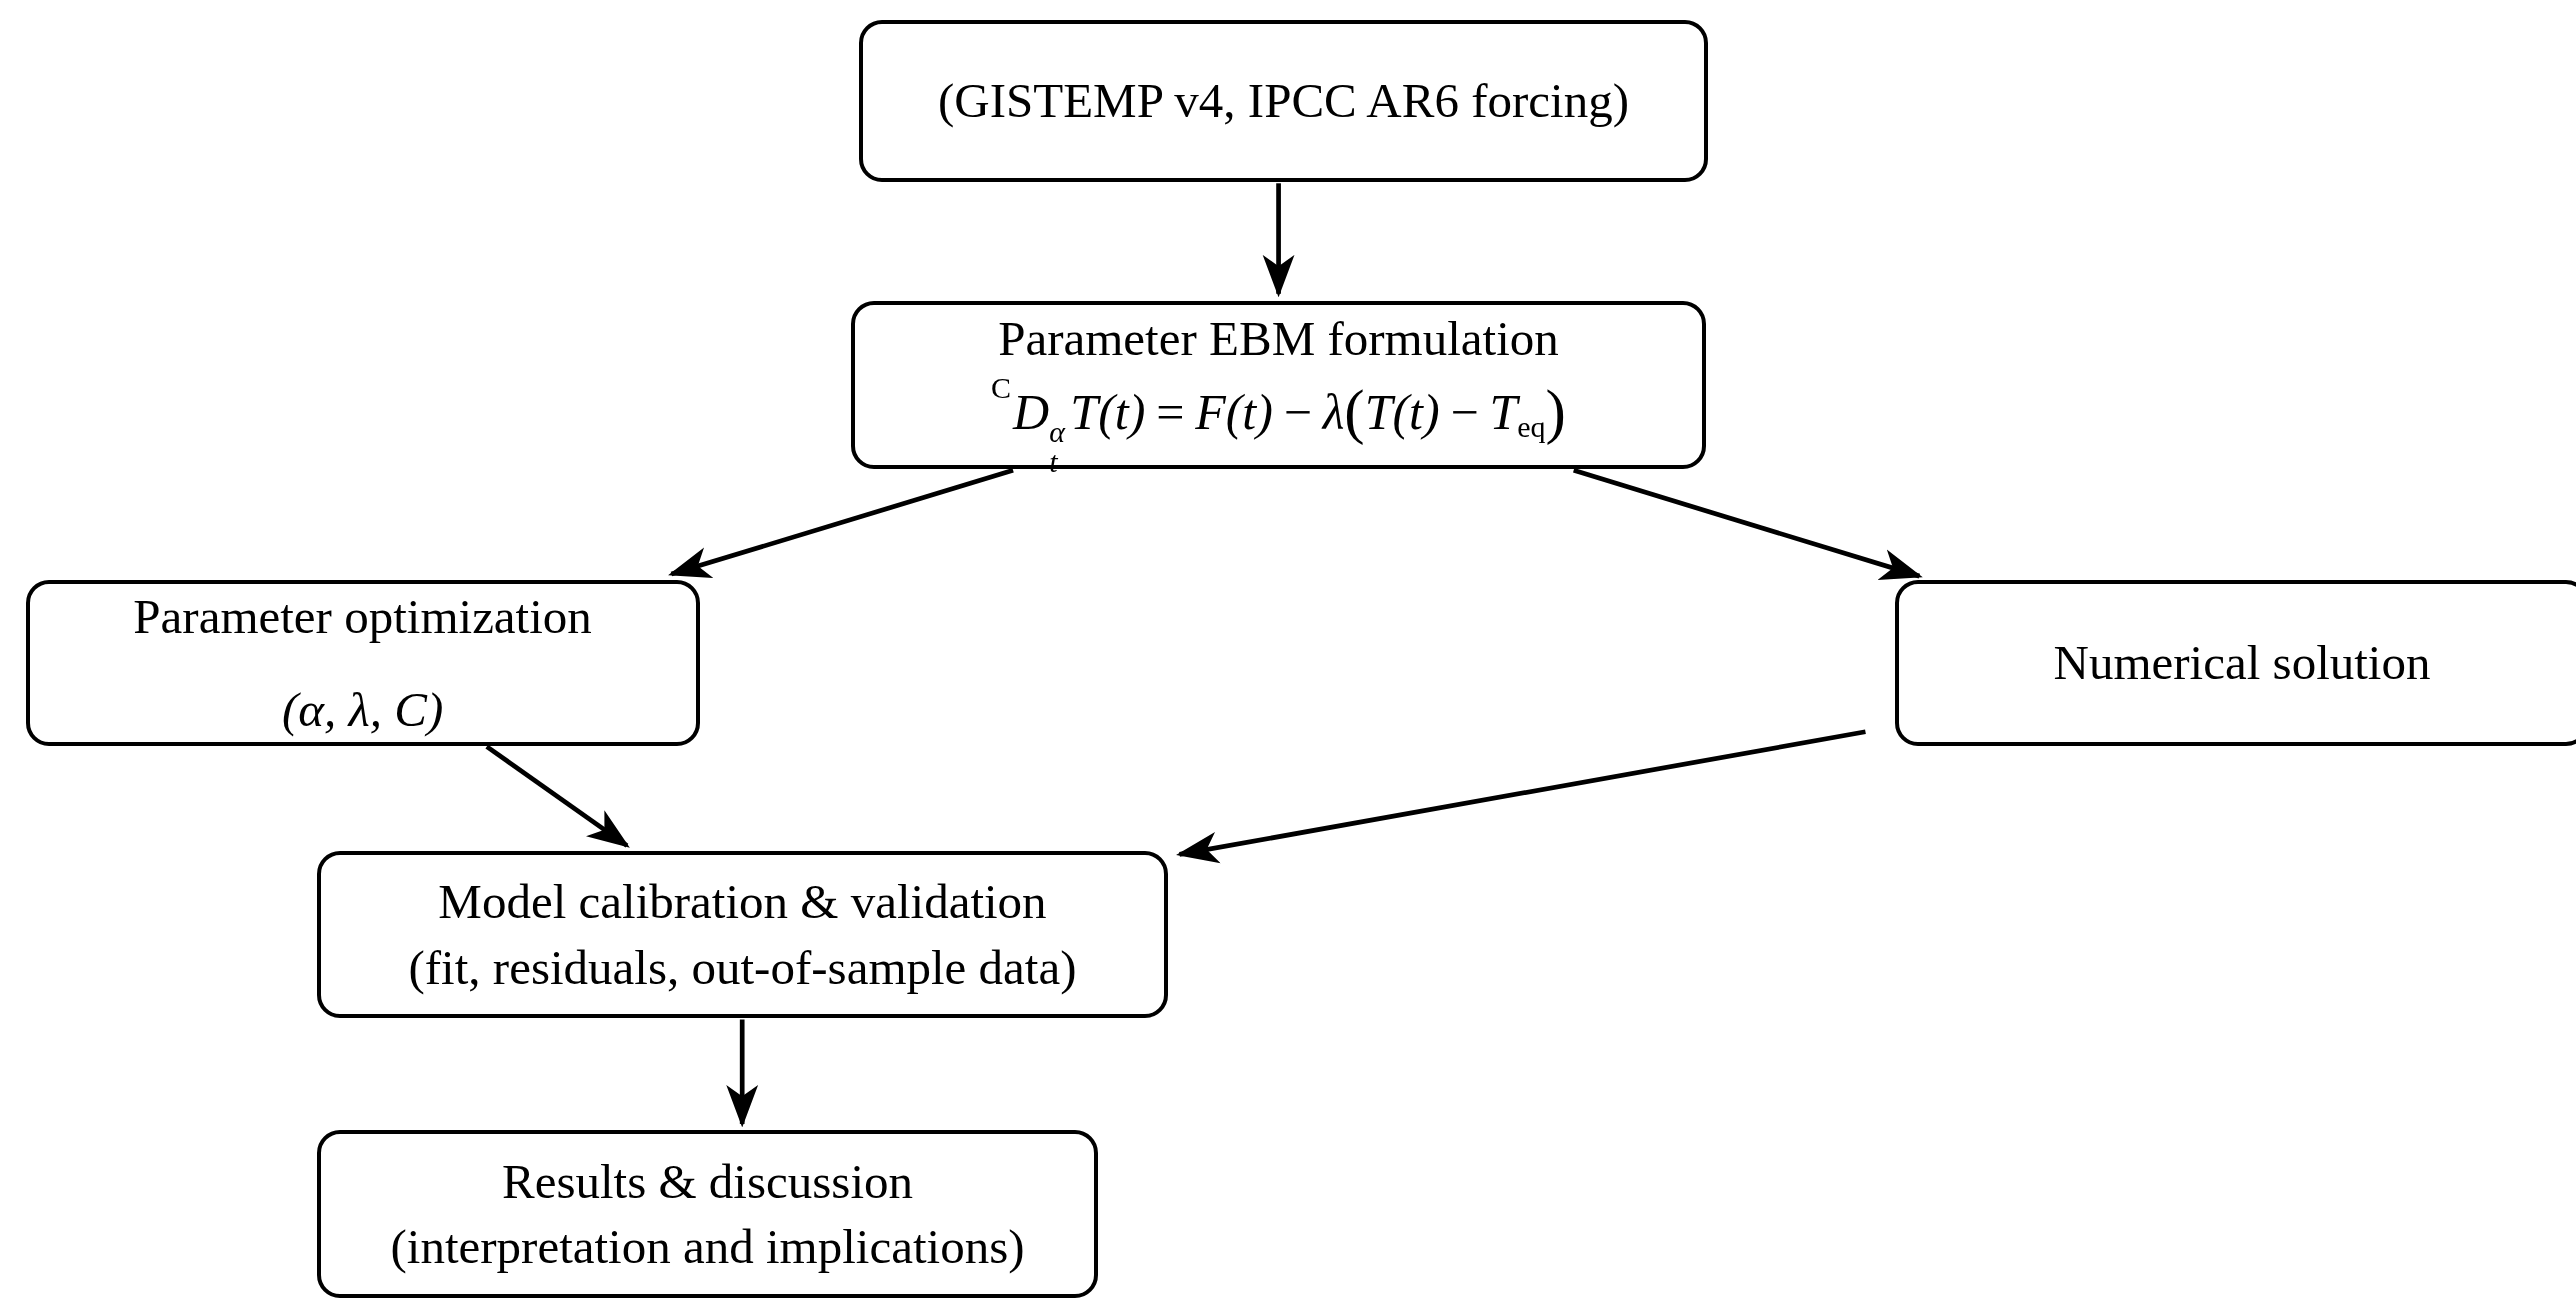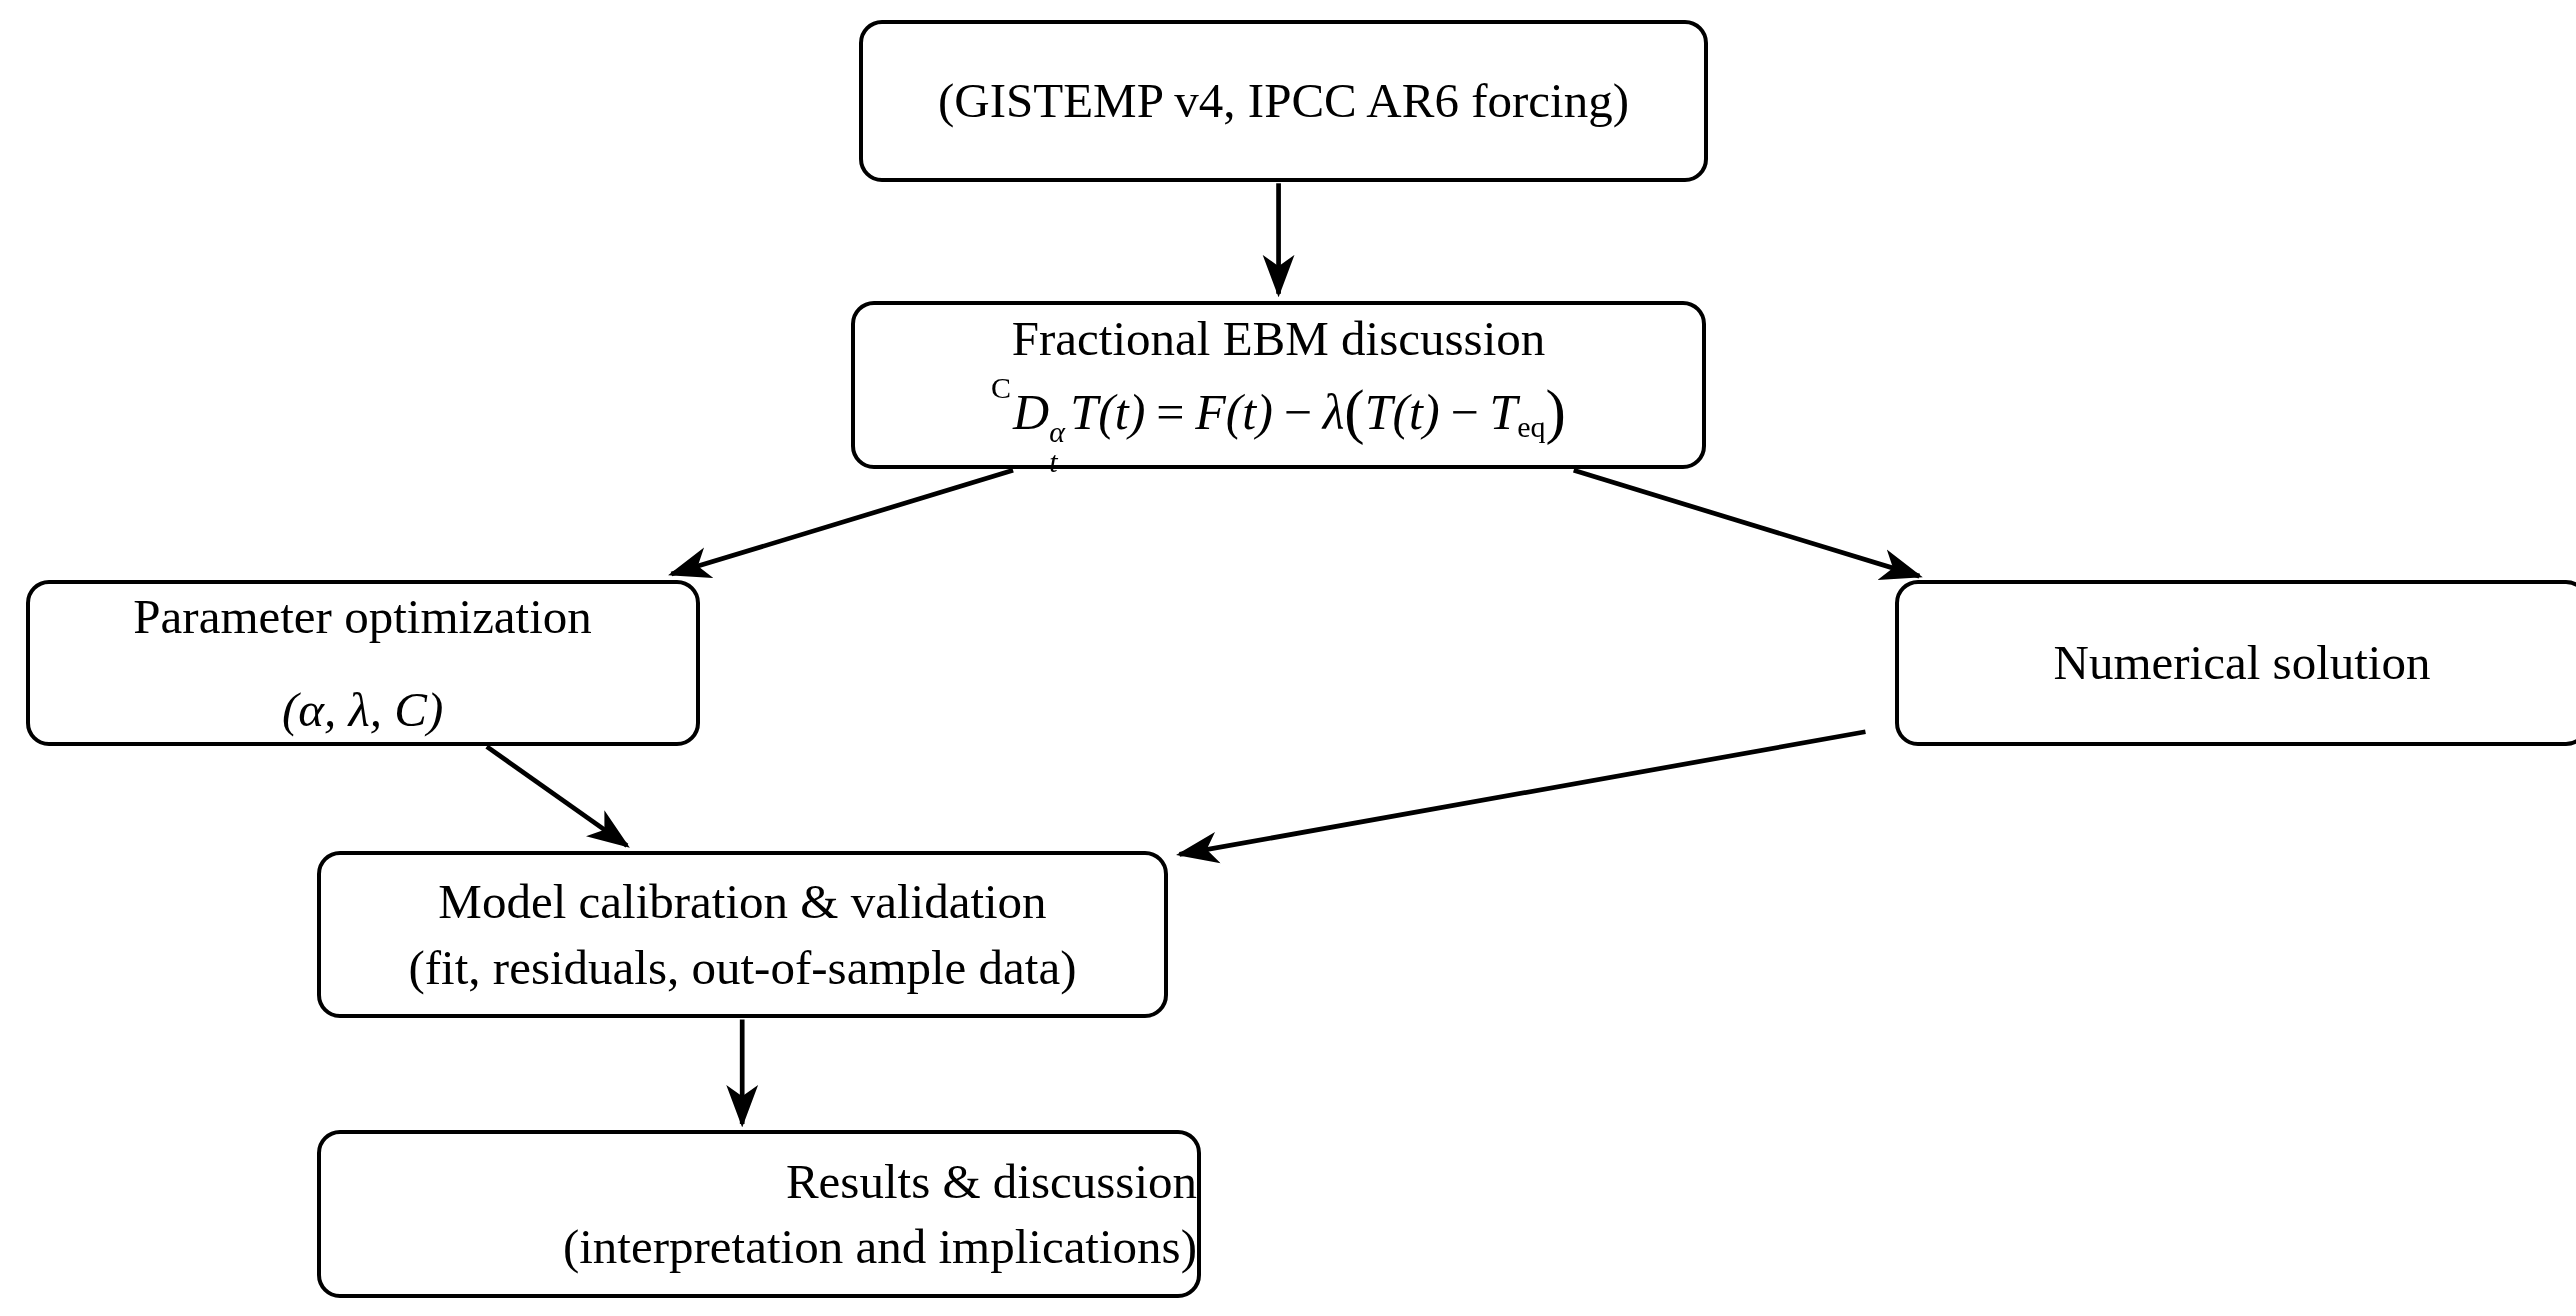--- a/index.html
+++ b/index.html
@@ -35,21 +35,21 @@
     text-align: center;
     font-size: 49px;
     line-height: 1.33;
     white-space: nowrap;
   }
   .node-climate   { left: 859px; top: 20px;   width: 849px; height: 162px; }
   .node-ebm       { left: 851px; top: 301px;  width: 855px; height: 168px; }
   .node-param     { left: 25.6px;   top: 580px;  width: 674px; height: 166px; justify-content: space-between; }
   .node-numerical { left: 1863px; top: 580px;  width: 694px; height: 166px; margin-left: 32px; }
   .node-calib     { left: 317px;  top: 851px; width: 851px; height: 167px; }
-  .node-results   { left: 317px;  top: 1130px; width: 884px; height: 168px; align-items: flex-end; }
+  .node-results   { left: 317px;  top: 1130px; width: 781px; height: 168px; }
 
   .math { font-style: italic; }
 
   
   .eq { display: flex; align-items: baseline; justify-content: center; font-size: 50px; line-height: 1.1; margin-top: 4px; }
   .eq .mi { font-style: italic; }
   .eq .mo { margin: 0 10.8px; }
   .eq .prescript {
     font-size: 0.60em;
     font-style: normal;
@@ -98,21 +98,21 @@
     <line x1="722" y1="1108" x2="930" y2="1255" stroke="#000" stroke-width="7" marker-end="url(#arrowhead)"></line>
     <line x1="2768" y1="1086" x2="1750" y2="1268" stroke="#000" stroke-width="7" marker-end="url(#arrowhead)"></line>
     <line x1="1101" y1="1513" x2="1101" y2="1668" stroke="#000" stroke-width="7" marker-end="url(#arrowhead)"></line>
   </svg>
 
   <div class="node node-climate">
     <div>(GISTEMP v4, IPCC AR6 forcing)</div>
   </div>
 
   <div class="node node-ebm">
-    <div>Fractional EBM discussion</div>
+    <div>Parameter EBM formulation</div>
     <div class="eq">
       <span class="prescript">C</span>
       <span class="grp">
         <span class="mi">D</span>
         <span class="supsub">
           <span class="sup">α</span>
           <span class="sub">t</span>
         </span>
       </span>
       <span class="mi">T(t)</span>

